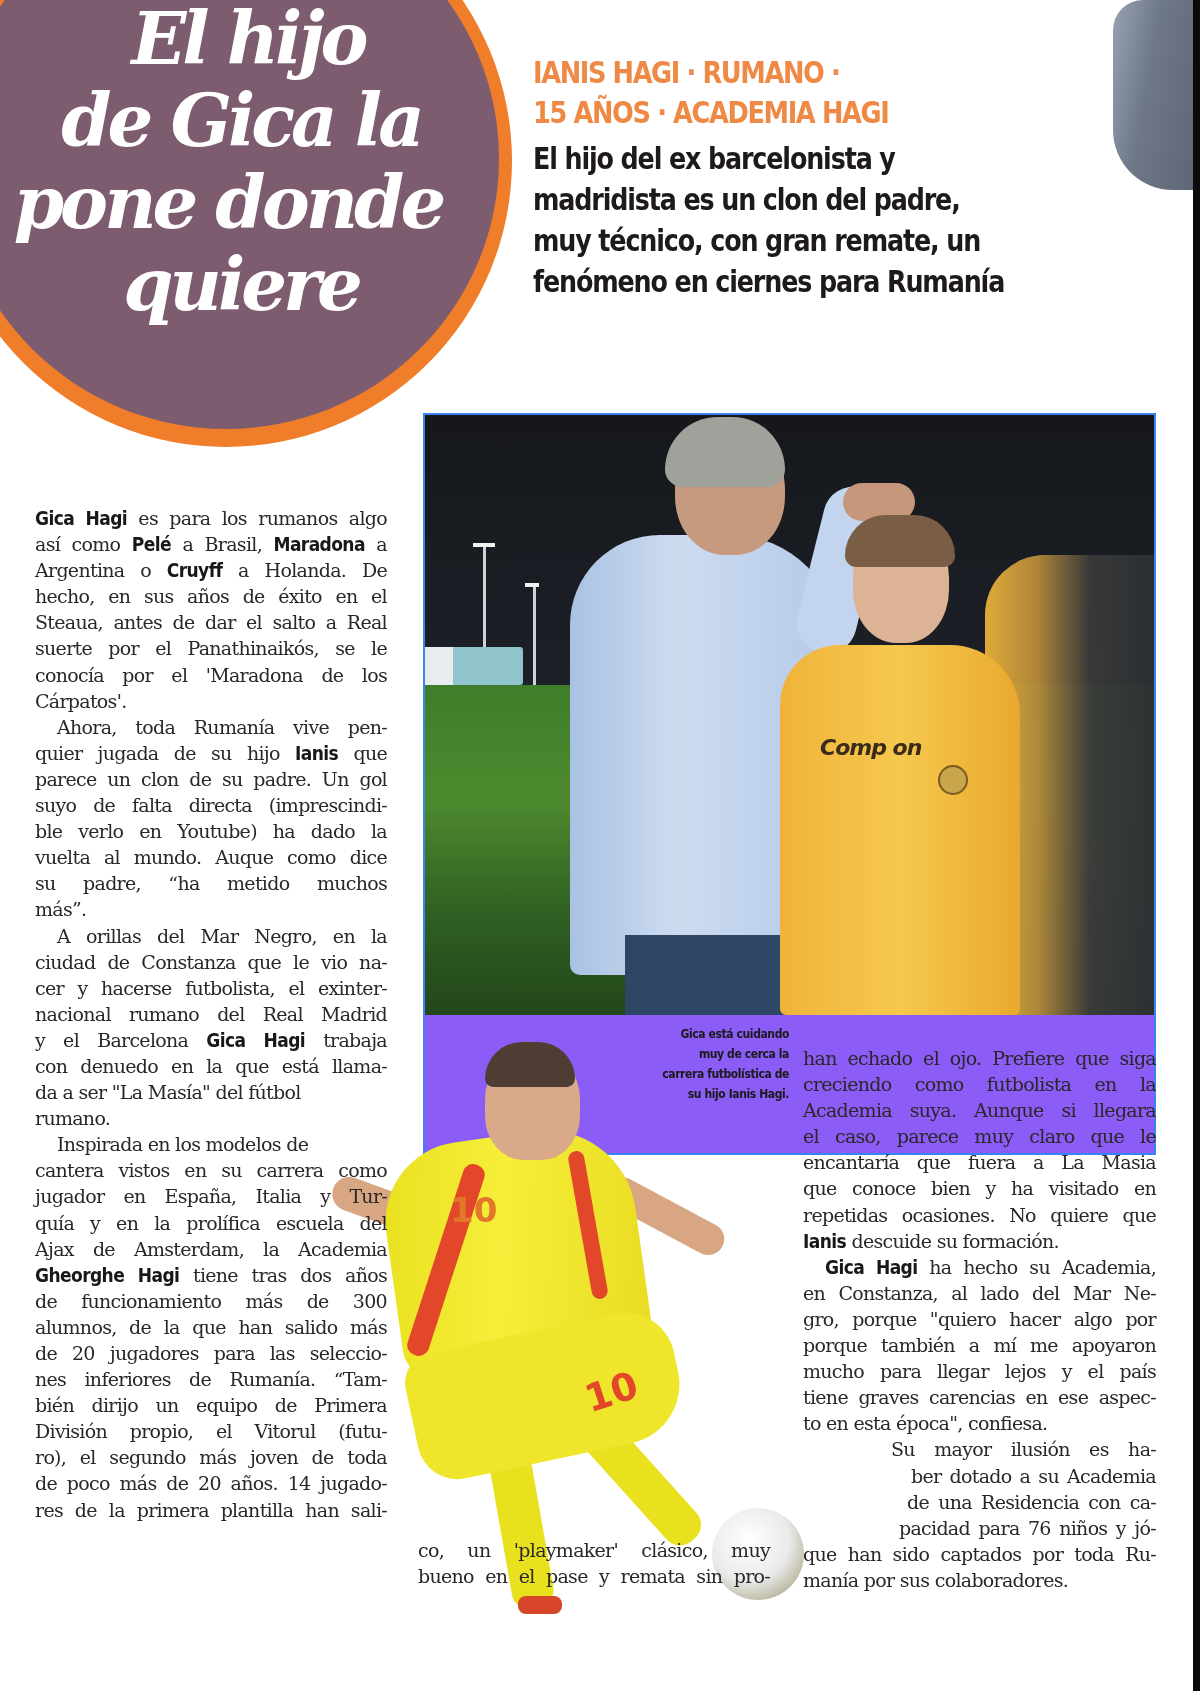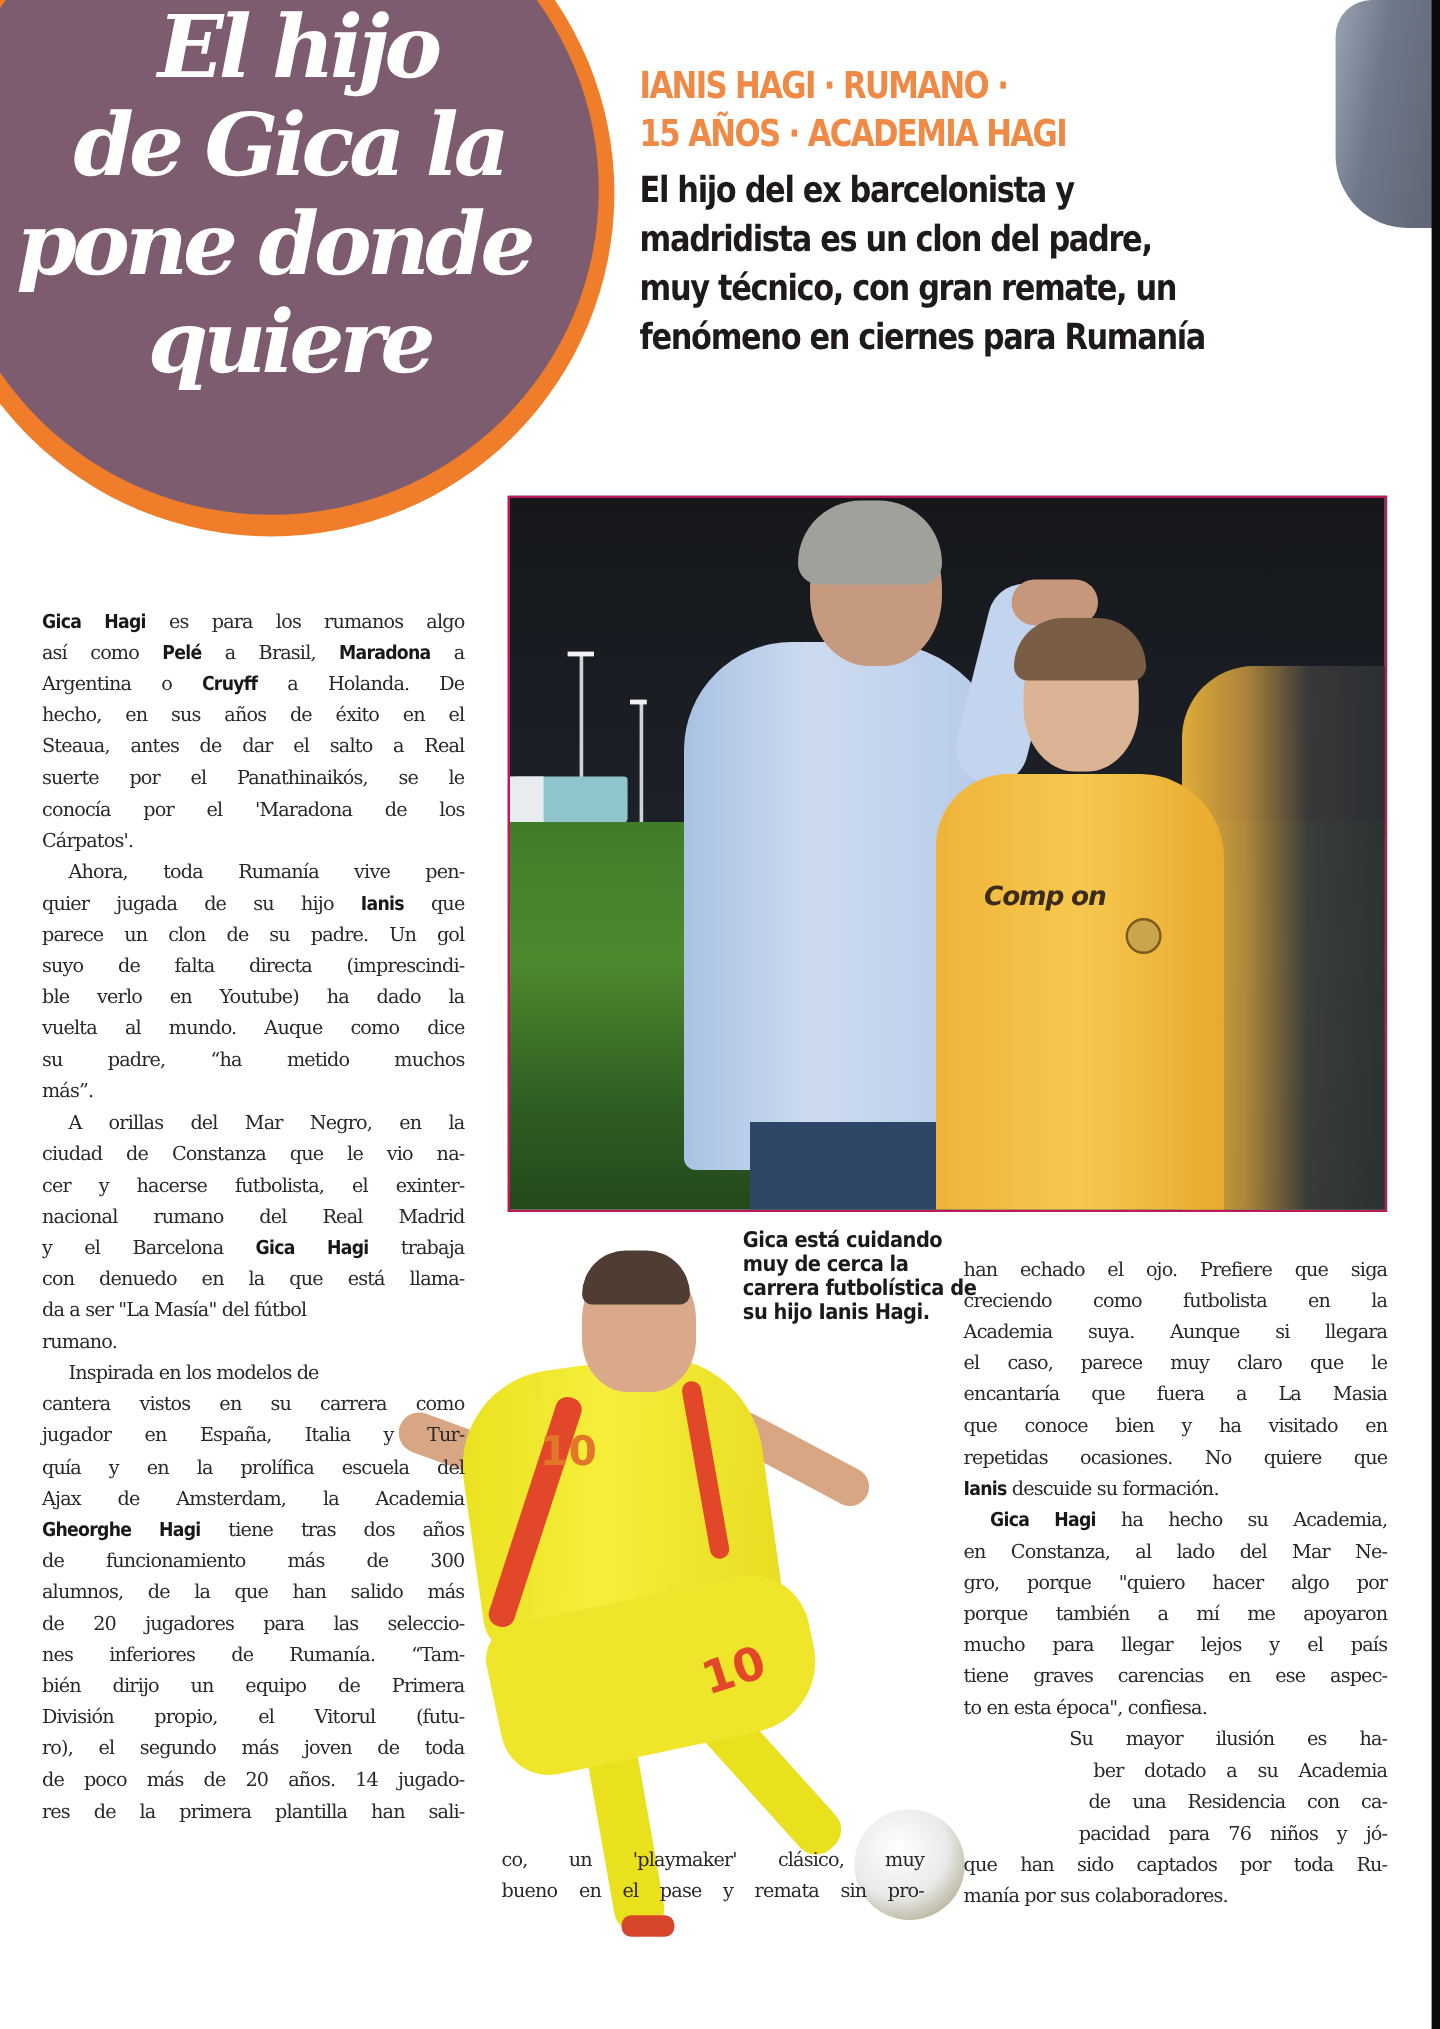--- a/index.html
+++ b/index.html
@@ -53,23 +53,23 @@
     background: linear-gradient(100deg, #9aa3b2 0%, #6f7888 40%, #5d6574 100%);
     border-radius: 30px 0 0 60px;
   }
   .edge-bar {
     position: absolute; left: 1193px; top: 0; width: 7px; height: 1691px;
     background: #0b0b0b;
   }
 
   
   .photo-main {
-    position: absolute; left: 423px; top: 413px; width: 733px; height: 597px;
-    border: 2px solid #be185d; overflow: hidden;
-    background: #86efac;
+    position: absolute; left: 423px; top: 413px; width: 733px; height: 742px;
+    border: 2px solid #3b82f6; overflow: hidden;
+    background: #8b5cf6;
   }
   .pm-sky { position: absolute; left: 0; top: 0; width: 100%; height: 280px; background: linear-gradient(#15171b, #1d2128); }
   .pm-grass { position: absolute; left: 0; top: 270px; width: 100%; height: 330px;
     background: linear-gradient(#3f7d2a 0%, #4d8a2e 35%, #2f5f22 70%, #24461b 100%); }
   .pm-bus { position: absolute; left: 2px; top: 232px; width: 96px; height: 38px; background: #8fc4cc; border-radius: 3px; }
   .pm-bus-w { position: absolute; left: 0; top: 232px; width: 28px; height: 38px; background: #e8ecef; }
   .pm-pole { position: absolute; width: 3px; background: #cfd3d6; }
   .pm-lamp { position: absolute; width: 22px; height: 4px; background: #f2f2f2; }
   .pm-man-shirt { position: absolute; left: 145px; top: 120px; width: 270px; height: 440px;
     background: linear-gradient(90deg, #a9c2e3 0%, #cddbf0 40%, #b3c9e8 100%); border-radius: 90px 110px 10px 10px; }
@@ -84,22 +84,23 @@
   .pm-boy-hair { position: absolute; left: 420px; top: 100px; width: 110px; height: 52px; background: #7a5d45; border-radius: 50px 50px 14px 14px; }
   .pm-medal { position: absolute; left: 513px; top: 350px; width: 30px; height: 30px; border-radius: 50%; background: #c9a64b; border: 2px solid #7a5a1f; }
   .pm-sponsor { position: absolute; left: 395px; top: 320px; font-family: "DejaVu Sans", sans-serif; font-weight: bold; font-style: italic; font-size: 22px; color: #3a2b1a; letter-spacing: -1px; }
   .pm-crowd { position: absolute; left: 560px; top: 140px; width: 175px; height: 460px;
     background: linear-gradient(90deg, #e9b23a 0%, #b58a3b 30%, #3a3a3a 60%, #2a2e33 100%); border-radius: 60px 0 0 0; opacity: 0.95; }
 
   
   .caption {
     position: absolute; left: 619px; top: 1024px; width: 170px;
     font-family: "DejaVu Sans Condensed", "DejaVu Sans", sans-serif;
-    font-weight: bold; font-size: 18px; line-height: 20px; color: #1a1a1a;
+    font-weight: bold; font-size: 12px; line-height: 20px; color: #1a1a1a;
     letter-spacing: -0.4px;
+    text-align: right;
   }
   .caption span { display: block; white-space: nowrap; }
 
   
   .player { position: absolute; left: 350px; top: 1040px; width: 520px; height: 580px; }
   .pl-head { position: absolute; left: 135px; top: 10px; width: 95px; height: 110px; background: #d9a98a; border-radius: 45% 45% 40% 40%; }
   .pl-hair { position: absolute; left: 135px; top: 2px; width: 90px; height: 45px; background: #4f3d33; border-radius: 45px 45px 10px 10px; }
   .pl-torso { position: absolute; left: 40px; top: 95px; width: 250px; height: 230px;
     background: linear-gradient(100deg, #e9e01e 0%, #f6ee3a 45%, #e9dc22 100%); border-radius: 80px 90px 30px 30px; transform: rotate(-8deg); }
   .pl-stripe { position: absolute; left: 85px; top: 120px; width: 22px; height: 200px; background: #e2472a; transform: rotate(18deg); border-radius: 10px; }
@@ -111,21 +112,21 @@
   .pl-num2 { position: absolute; left: 235px; top: 330px; font-family: "DejaVu Sans", sans-serif; font-weight: bold; font-size: 38px; color: #e2472a; transform: rotate(-18deg); }
   .pl-leg { position: absolute; left: 150px; top: 400px; width: 42px; height: 170px; background: #e9e01e; border-radius: 18px; transform: rotate(-10deg); }
   .pl-leg2 { position: absolute; left: 270px; top: 360px; width: 40px; height: 160px; background: #e9e01e; border-radius: 18px; transform: rotate(-42deg); }
   .pl-boot { position: absolute; left: 168px; top: 556px; width: 44px; height: 18px; background: #d8462a; border-radius: 8px; }
   .pl-ball { position: absolute; left: 362px; top: 468px; width: 92px; height: 92px; border-radius: 50%;
     background: radial-gradient(circle at 40% 35%, #ffffff 0%, #e9eaea 50%, #b8b39a 80%, #6f6a52 100%); }
 
   
   .col {
     position: absolute; font-family: "DejaVu Serif", serif;
-    font-size: 16px; line-height: 26.1px; color: #2b2627;
+    font-size: 19px; line-height: 26.1px; color: #2b2627;
     letter-spacing: -0.7px;
   }
   .col .ln { display: block; white-space: nowrap; height: 26.1px; }
   .col .just { text-align: justify; text-align-last: justify; }
   .col b { font-family: "DejaVu Sans Condensed", "DejaVu Sans", sans-serif; font-weight: bold; letter-spacing: -0.6px; color: #1a1718; }
   .col-a { left: 35px; top: 505px; width: 352px; }
   .col-b { left: 418px; top: 1537px; width: 352px; }
   .col-c { left: 803px; top: 1045px; width: 353px; }
   .ind { padding-left: 22px; }
 </style>

